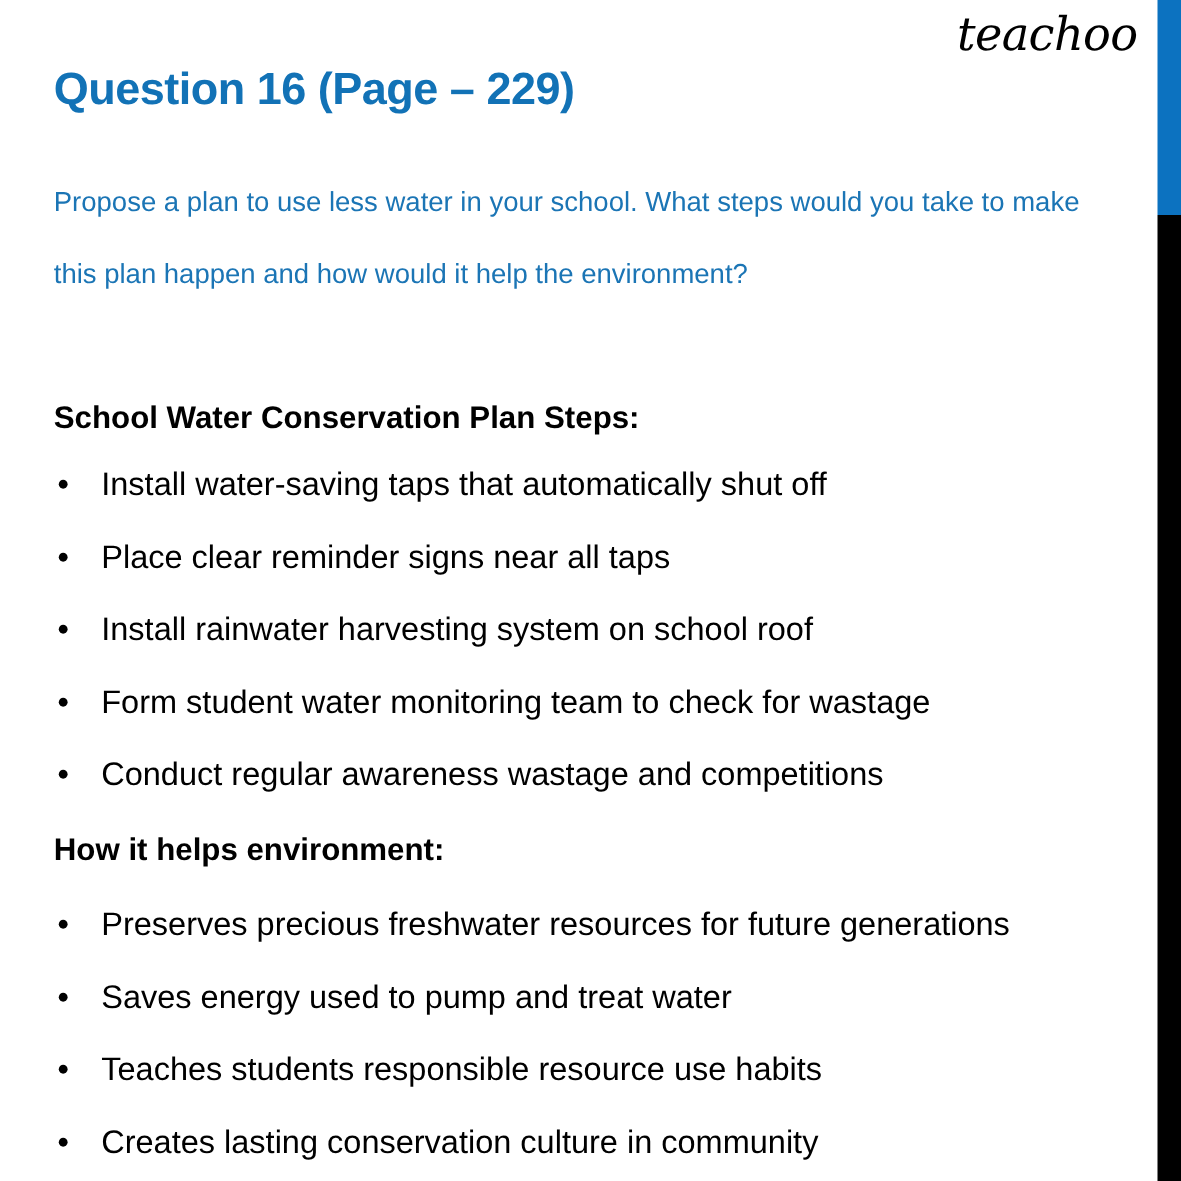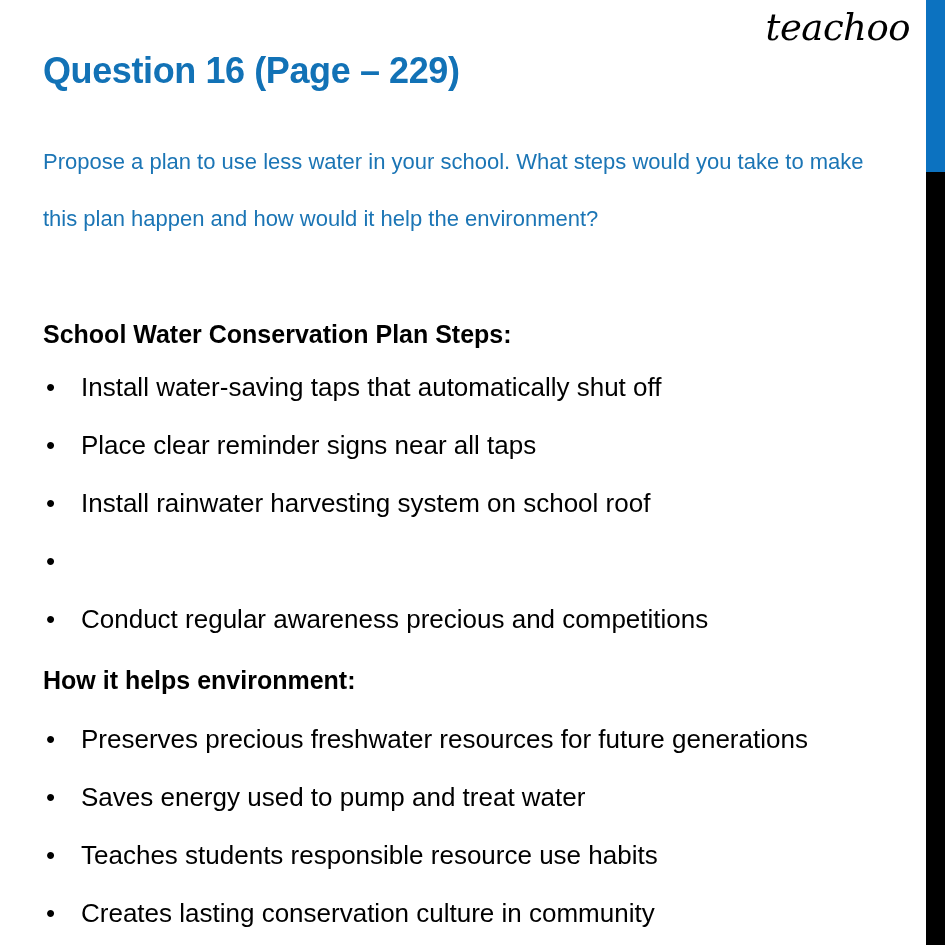--- a/index.html
+++ b/index.html
@@ -166,24 +166,25 @@
       <li class="bullet-item">
         <span class="bullet-marker">•</span>
         <span class="bullet-label">Place clear reminder signs near all taps</span>
       </li>
       <li class="bullet-item">
         <span class="bullet-marker">•</span>
         <span class="bullet-label">Install rainwater harvesting system on school roof</span>
       </li>
       <li class="bullet-item">
         <span class="bullet-marker">•</span>
-      </li>
-      <li class="bullet-item">
-        <span class="bullet-marker">•</span>
-        <span class="bullet-label">Conduct regular awareness precious and competitions</span>
+        <span class="bullet-label">Form student water monitoring team to check for wastage</span>
+      </li>
+      <li class="bullet-item">
+        <span class="bullet-marker">•</span>
+        <span class="bullet-label">Conduct regular awareness wastage and competitions</span>
       </li>
     </ul>
 
     <div class="section-heading" id="heading-helps">How it helps environment:</div>
 
     <ul class="bullet-list" id="list-helps">
       <li class="bullet-item">
         <span class="bullet-marker">•</span>
         <span class="bullet-label">Preserves precious freshwater resources for future generations</span>
       </li>

